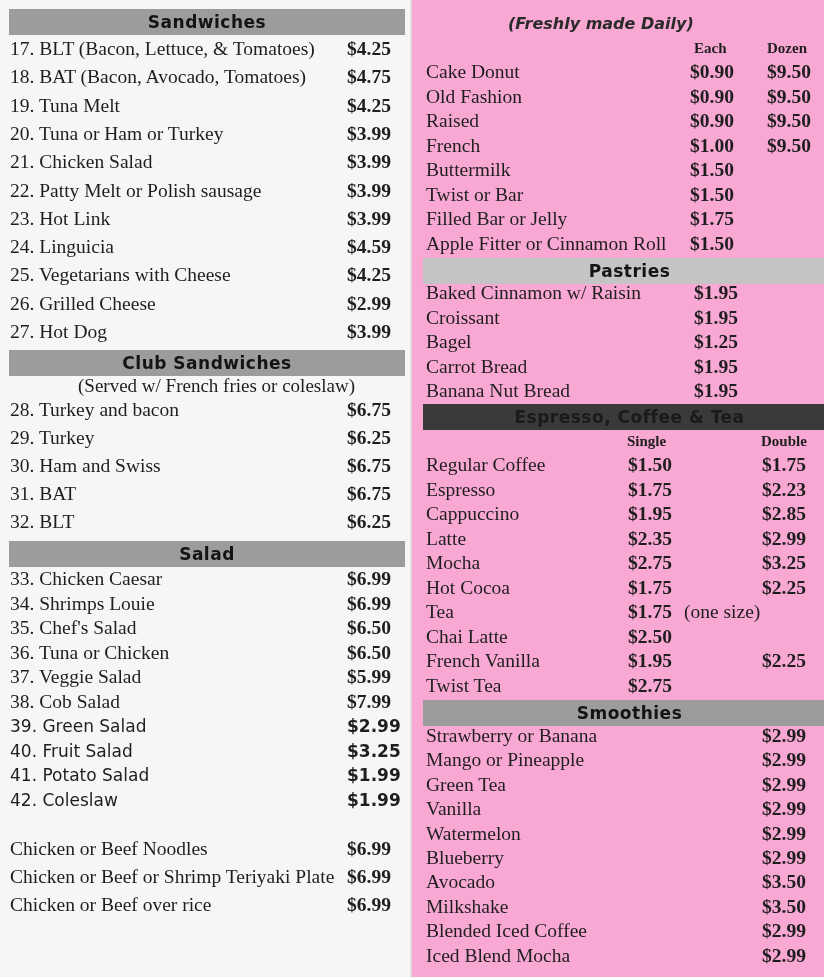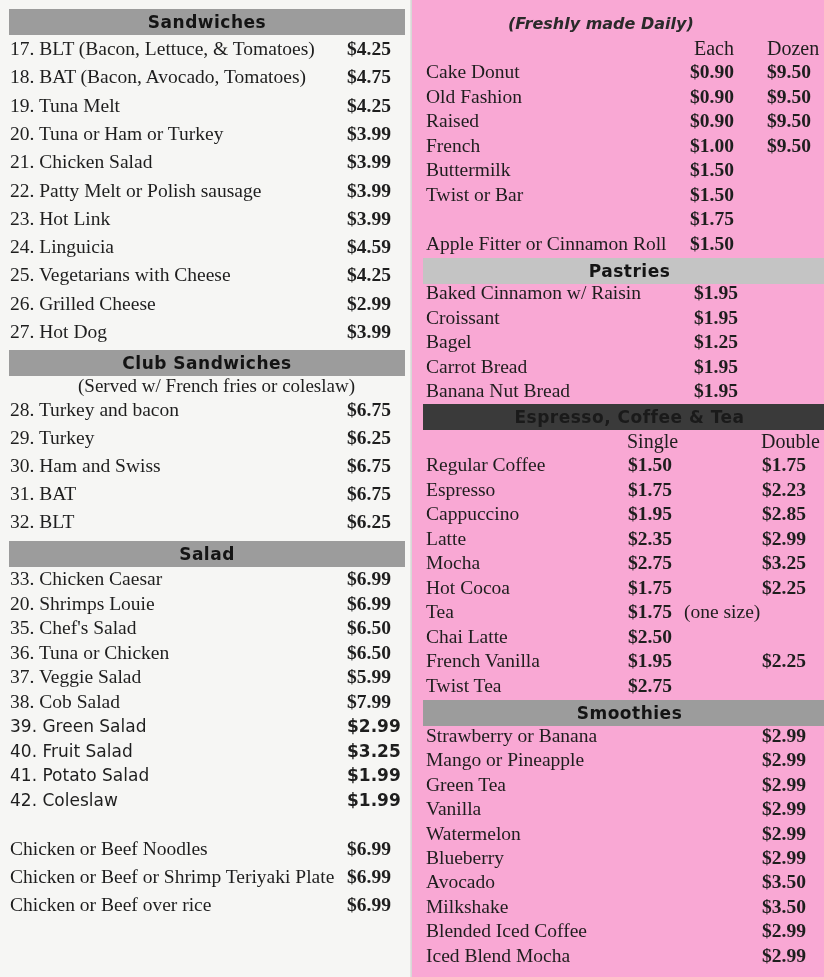--- a/index.html
+++ b/index.html
@@ -33,21 +33,21 @@
     white-space: nowrap;
   }
   .row .name { position: absolute; left: 0; }
   .row .price { position: absolute; font-weight: bold; }
   .row.sans { font-family: "DejaVu Sans", sans-serif; font-size: 17px; }
   .subtitle { position: absolute; font-size: 19px; line-height: 24px; white-space: nowrap; }
   .italic-head {
     position: absolute; font-family: "DejaVu Sans", sans-serif; font-style: italic;
     font-weight: bold; font-size: 16px; color: #2a2a2a; white-space: nowrap;
   }
-  .colhead { position: absolute; font-size: 20px; line-height: 24px; white-space: nowrap; }
+  .colhead { position: absolute; font-size: 15px; line-height: 24px; white-space: nowrap; font-weight: bold; }
 </style>
 </head>
 <body>
 
 <div class="page left">
 
   <div class="section-bar" style="left:9px; top:9px; width:396px;">Sandwiches</div>
   <div id="sandwiches-list">
       <div class="row" style="left:10px; top:37px; width:400px;">
         <span class="name">17. BLT (Bacon, Lettuce, &amp; Tomatoes)</span>
@@ -120,21 +120,21 @@
       </div>
     </div>
 
   <div class="section-bar" style="left:9px; top:541px; width:396px;">Salad</div>
   <div id="salad-list">
       <div class="row" style="left:10px; top:567px; width:400px;">
         <span class="name">33. Chicken Caesar</span>
         <span class="price" style="left:337px;">$6.99</span>
       </div>
       <div class="row" style="left:10px; top:591.5px; width:400px;">
-        <span class="name">20. Shrimps Louie</span>
+        <span class="name">34. Shrimps Louie</span>
         <span class="price" style="left:337px;">$6.99</span>
       </div>
       <div class="row" style="left:10px; top:616px; width:400px;">
         <span class="name">35. Chef's Salad</span>
         <span class="price" style="left:337px;">$6.50</span>
       </div>
       <div class="row" style="left:10px; top:640.5px; width:400px;">
         <span class="name">36. Tuna or Chicken</span>
         <span class="price" style="left:337px;">$6.50</span>
       </div>
@@ -209,20 +209,21 @@
       </div>
       <div class="row" style="left:14px; top:158px; width:400px;">
         <span class="name">Buttermilk</span>
         <span class="price" style="left:264px;">$1.50</span>
       </div>
       <div class="row" style="left:14px; top:182.5px; width:400px;">
         <span class="name">Twist or Bar</span>
         <span class="price" style="left:264px;">$1.50</span>
       </div>
       <div class="row" style="left:14px; top:207px; width:400px;">
+        <span class="name">Filled Bar or Jelly</span>
         <span class="price" style="left:264px;">$1.75</span>
       </div>
       <div class="row" style="left:14px; top:231.5px; width:400px;">
         <span class="name">Apple Fitter or Cinnamon Roll</span>
         <span class="price" style="left:264px;">$1.50</span>
       </div>
     </div>
 
   <div class="section-bar light" style="left:11px; top:258px; width:413px;">Pastries</div>
   <div id="pastry-list">

